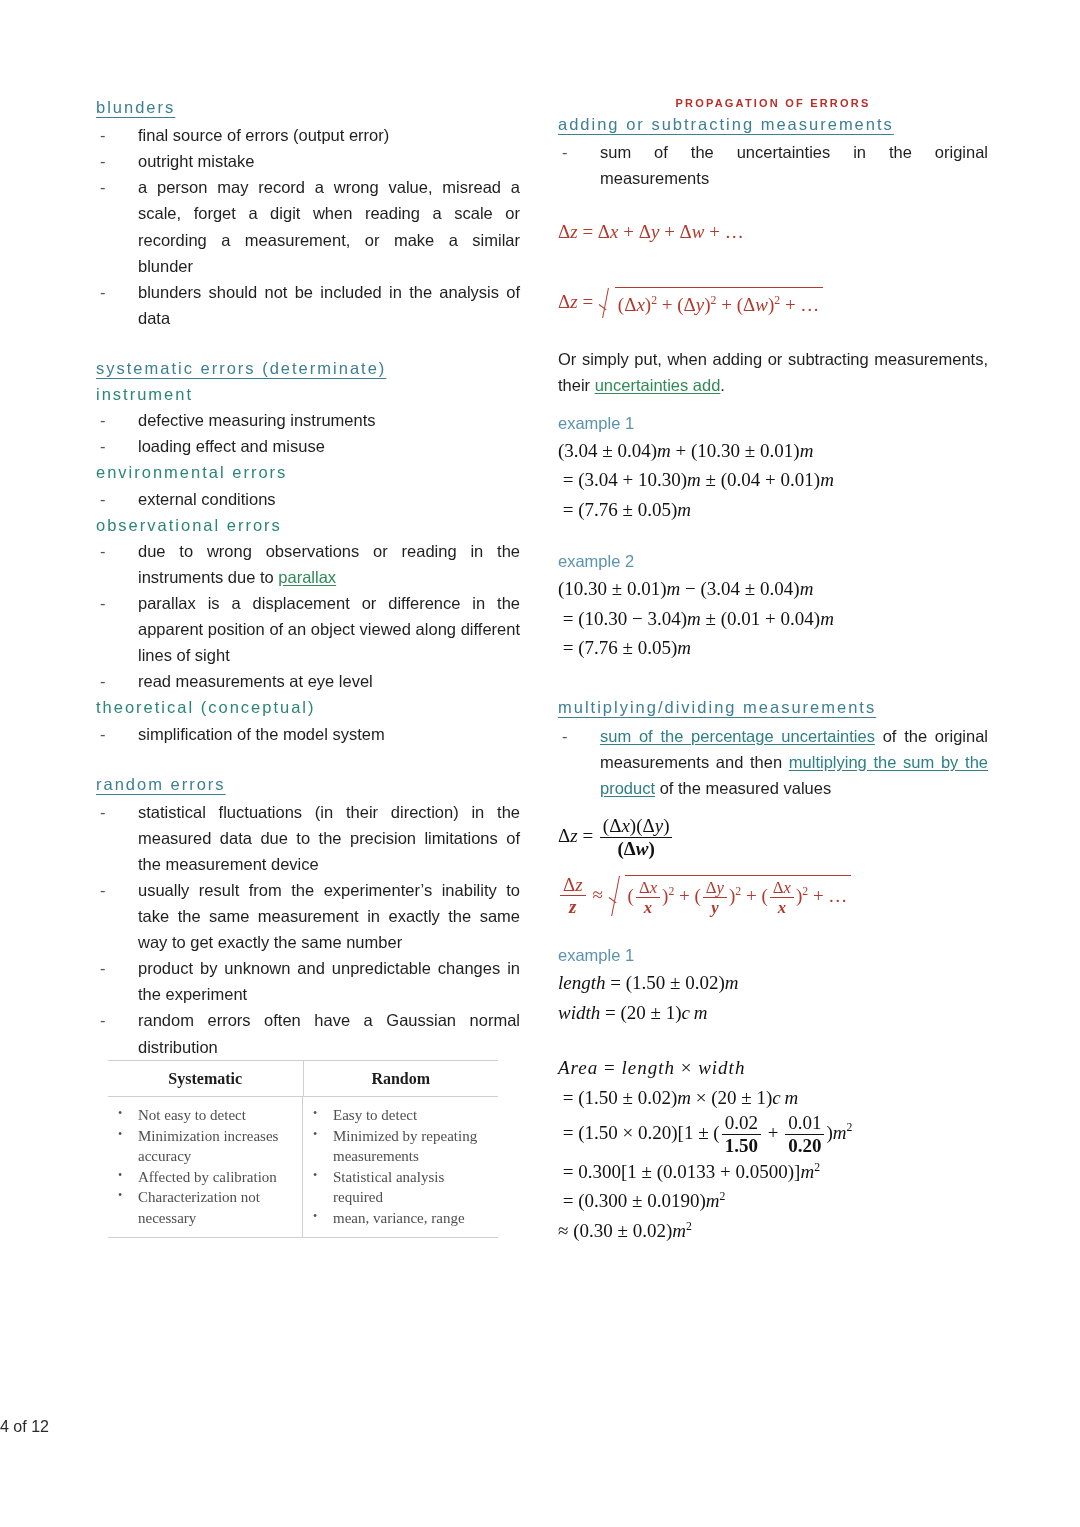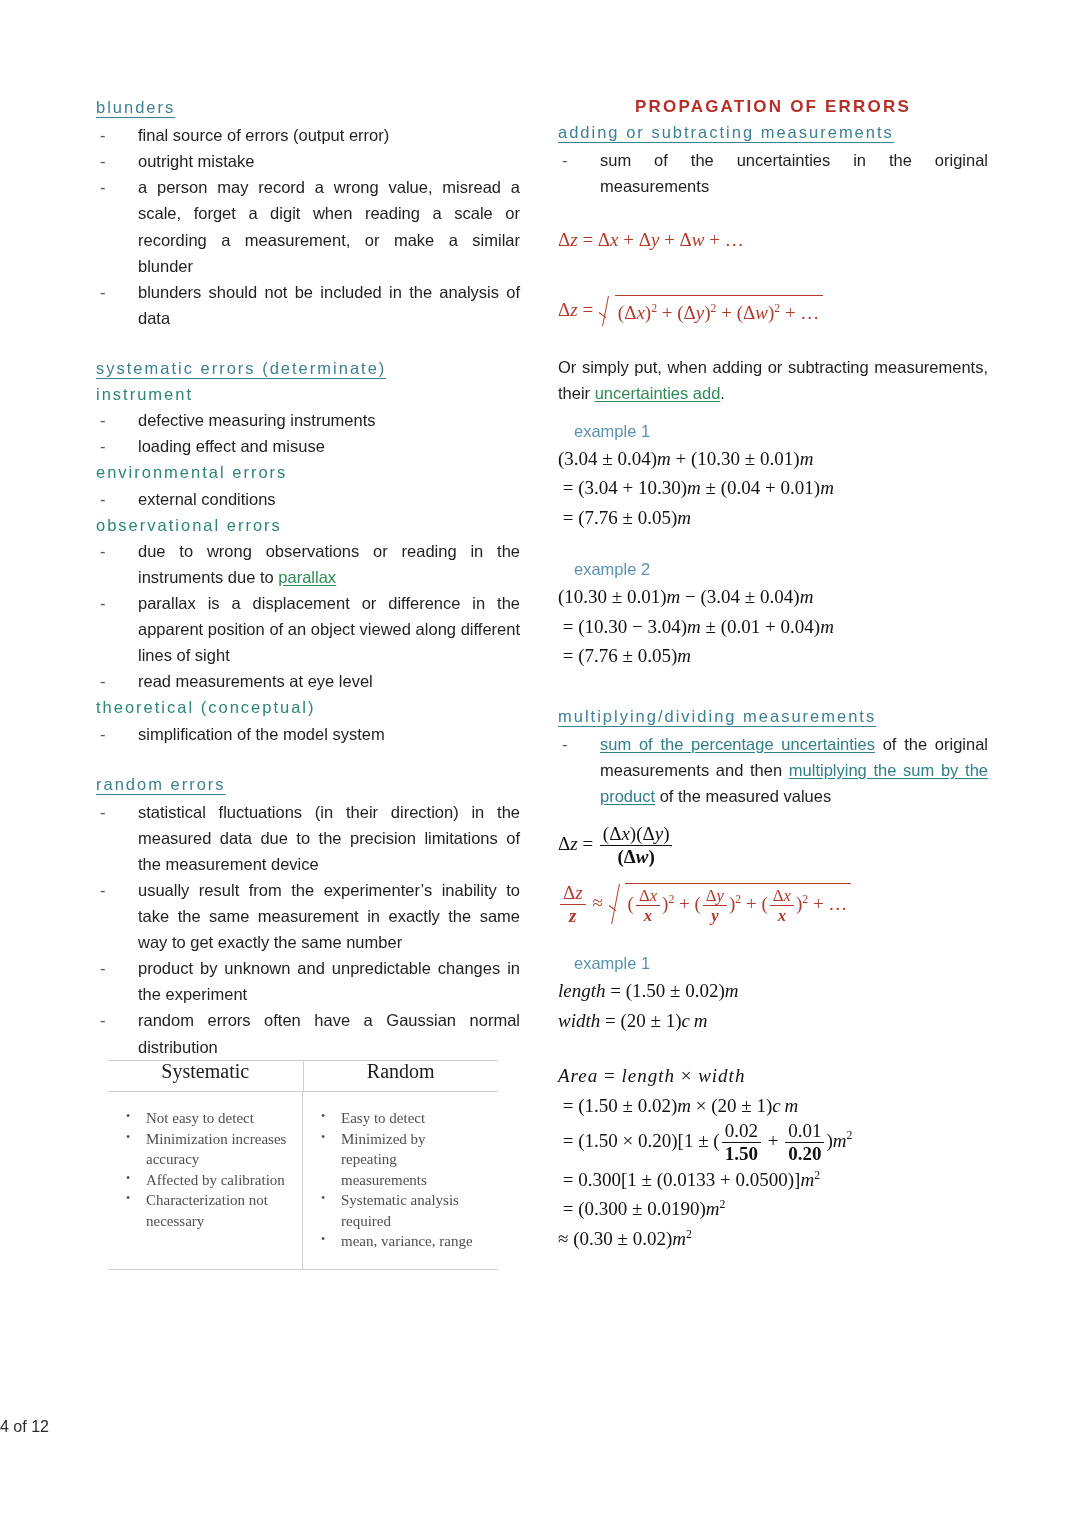--- a/index.html
+++ b/index.html
@@ -41,21 +41,21 @@
   }
   .h-sub {
     font-size: 16.5px;
     letter-spacing: 2.0px;
     color: #2b8578;
     margin: 2px 0 2px 0;
     font-weight: 400;
     line-height: 1.35;
   }
   .h-title {
-    font-size: 17px;
+    font-size: 11px;
     letter-spacing: 2.2px;
     color: #b62f28;
     font-weight: bold;
     text-align: center;
     margin: 0 0 2px 0;
     line-height: 1.35;
   }
 
   
   ul.dashlist {
@@ -98,21 +98,21 @@
   p.body {
     font-size: 16.5px;
     line-height: 1.58;
     margin: 0;
     text-align: justify;
     color: #1f1f1f;
   }
   .example-label {
     font-size: 16.5px;
     color: #5b93ae;
-    margin: 0 0 1px 16px;
+    margin: 0 0 1px 0;
     line-height: 1.4;
   }
 
   
   .math {
     font-family: "Liberation Serif", serif;
     font-size: 19px;
     line-height: 1.55;
     color: #111;
     white-space: nowrap;
@@ -185,36 +185,36 @@
     font-family: "Liberation Serif", serif;
     color: #4a4a4a;
   }
   .cmp-head {
     display: flex;
     border-bottom: 1px solid #cfcfcf;
   }
   .cmp-head > div {
     flex: 1 1 50%;
     text-align: center;
-    font-weight: normal;
+    font-weight: bold;
     color: #1c1c1c;
-    font-size: 20px;
-    padding: 0 0 8px 0;
+    font-size: 16px;
+    padding: 10px 0 8px 0;
   }
   .cmp-head > div:first-child { border-right: 1px solid #cfcfcf; }
   .cmp-body { display: flex; }
   .cmp-body > div {
     flex: 1 1 50%;
     padding: 8px 6px 10px 0;
     box-sizing: border-box;
   }
   .cmp-body > div:first-child { border-right: 1px solid #cfcfcf; }
   .cmp-body ul {
     list-style: none;
-    margin: 8px;
+    margin: 0;
     padding: 0;
   }
   .cmp-body li {
     position: relative;
     padding-left: 30px;
     font-size: 15px;
     line-height: 1.37;
     color: #4f4f4f;
   }
   .cmp-body li::before {
@@ -313,21 +313,21 @@
           <li>Not easy to detect</li>
           <li>Minimization increases accuracy</li>
           <li>Affected by calibration</li>
           <li>Characterization not necessary</li>
         </ul>
       </div>
       <div>
         <ul>
           <li>Easy to detect</li>
           <li>Minimized by repeating measurements</li>
-          <li>Systematic analysis required</li>
+          <li>Statistical analysis required</li>
           <li>mean, variance, range</li>
         </ul>
       </div>
     </div>
   </div>
 
   <div class="col col-right">
 
     <h1 class="h-title">PROPAGATION OF ERRORS</h1>
 

